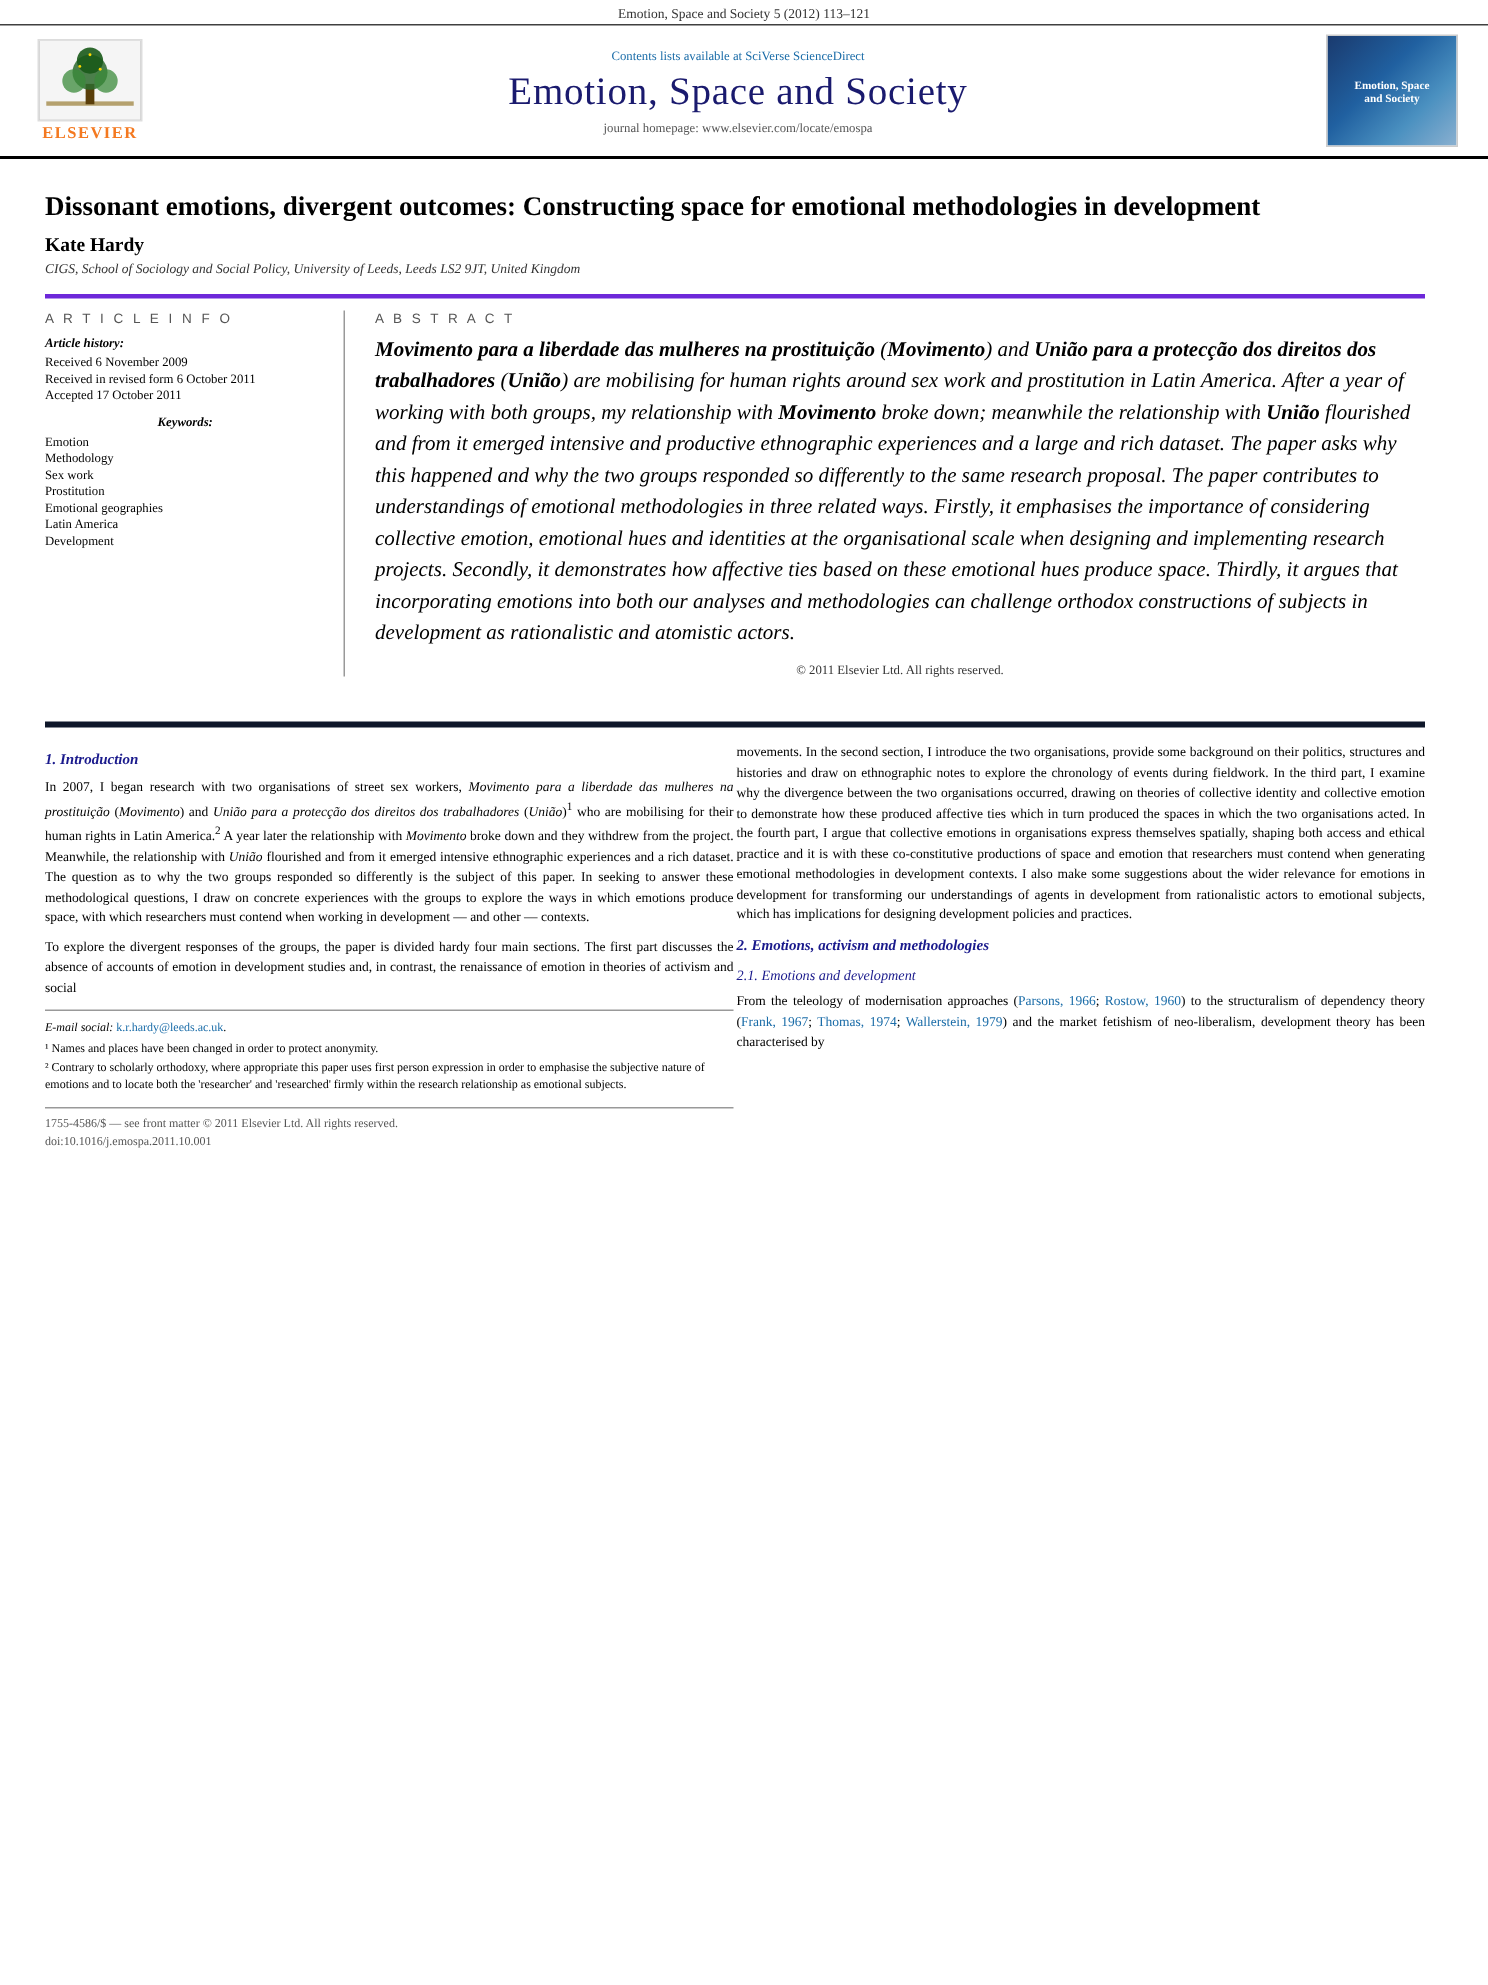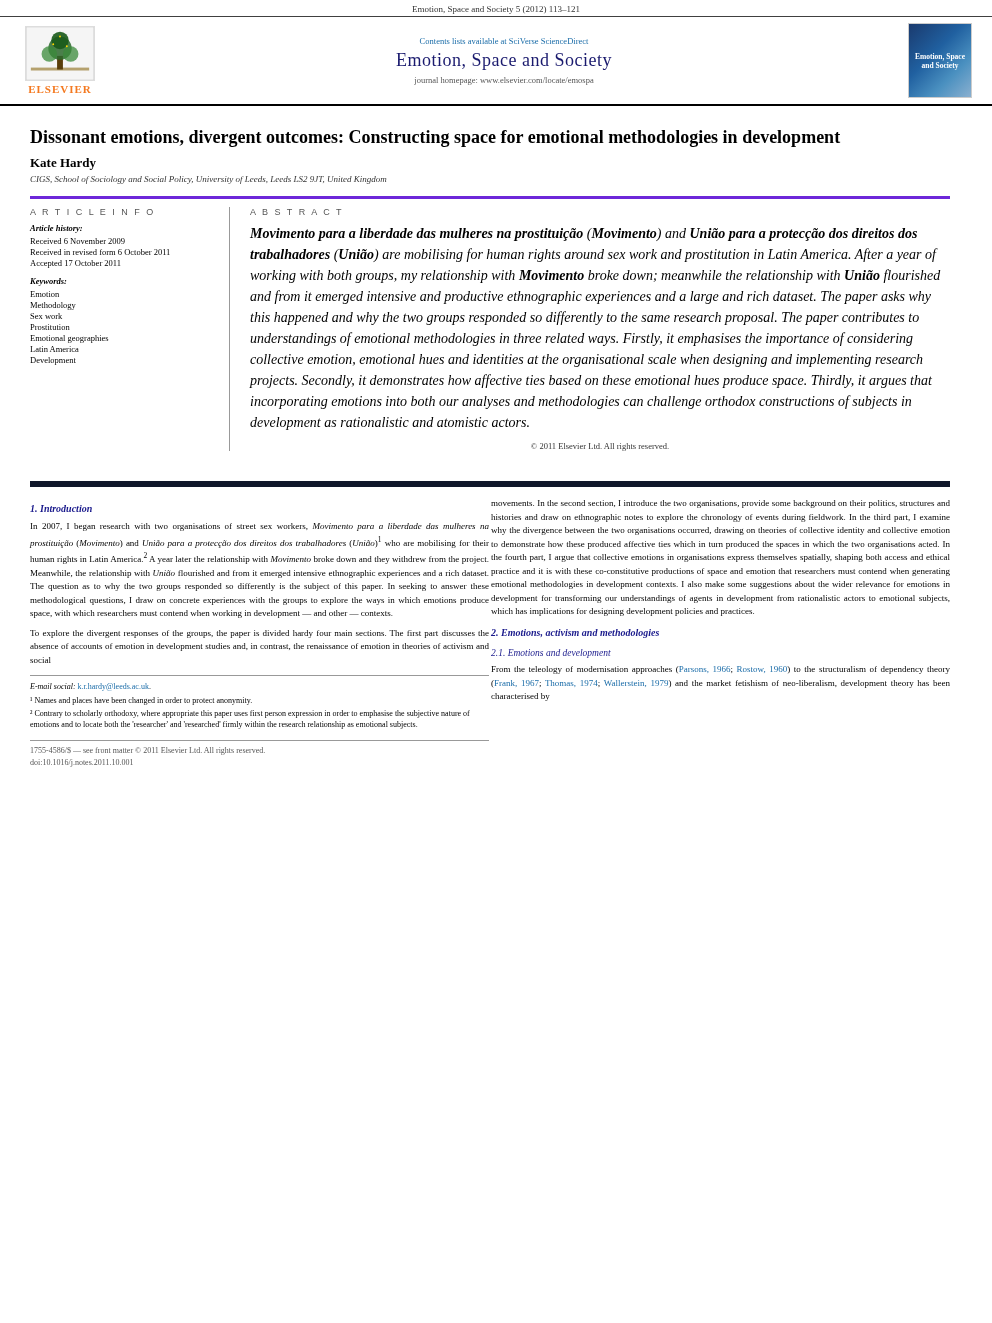--- a/index.html
+++ b/index.html
@@ -34,21 +34,21 @@
       text-align: center;
       padding: 0 10px;
     }
     .journal-header-center .sciverse-line {
       font-size: 8.5px;
       color: #555;
       margin-bottom: 4px;
     }
     .journal-header-center .sciverse-line span { color: #1a6ca8; }
     .journal-header-center .journal-title {
-      font-size: 18px;
+      font-size: 26px;
       font-weight: normal;
       color: #1a1a6e;
       letter-spacing: 0.5px;
       font-family: 'Times New Roman', Times, serif;
     }
     .journal-header-center .homepage-line {
       font-size: 8.5px;
       color: #555;
       margin-top: 4px;
     }
@@ -76,21 +76,21 @@
     .elsevier-text {
       font-size: 11px;
       font-weight: bold;
       color: #f47920;
       letter-spacing: 1px;
       margin-top: 2px;
     }
 
     
     .journal-cover {
-      width: 64px;
+      width: 88px;
       height: 75px;
       border: 1px solid #ccc;
       display: flex;
       flex-direction: column;
       align-items: center;
       justify-content: center;
       background: linear-gradient(135deg, #1a3a6e 0%, #2060a0 40%, #4a90c0 70%, #8ab0d0 100%);
       color: #fff;
       font-size: 7px;
       text-align: center;
@@ -166,20 +166,21 @@
       font-size: 8.5px;
       margin-bottom: 1px;
     }
 
     .keywords-label {
       font-size: 8.5px;
       font-style: italic;
       font-weight: bold;
       margin-top: 8px;
       margin-bottom: 3px;
+      text-align: center;
     }
     .keyword-item {
       font-size: 8.5px;
       margin-bottom: 1px;
     }
 
     
     .abstract-text {
       font-size: 14px;
       font-style: italic;
@@ -192,21 +193,21 @@
       font-size: 8.5px;
       text-align: center;
       margin-top: 8px;
       color: #333;
     }
 
     
     .body-two-col {
       display: flex;
       gap: 2px;
-      border-top: 6px solid #0f172a;
+      border-top: 4px solid #0f172a;
       padding-top: 10px;
       margin-top: 30px;
     }
     .body-col {
       flex: 1;
       font-size: 9px;
       line-height: 1.5;
       color: #000;
     }
 
@@ -360,21 +361,21 @@
         <div class="footnote-item">
           <em>E-mail social:</em> <span style="color:#1a6ca8;">k.r.hardy@leeds.ac.uk</span>.
         </div>
         <div class="footnote-item">¹ Names and places have been changed in order to protect anonymity.</div>
         <div class="footnote-item">² Contrary to scholarly orthodoxy, where appropriate this paper uses first person expression in order to emphasise the subjective nature of emotions and to locate both the 'researcher' and 'researched' firmly within the research relationship as emotional subjects.</div>
       </div>
 
       <div class="bottom-bar">
         <div>1755-4586/$ — see front matter © 2011 Elsevier Ltd. All rights reserved.</div>
       </div>
-      <div style="font-size:8px;color:#555;">doi:10.1016/j.notes.2011.10.001</div>
+      <div style="font-size:8px;color:#555;">doi:10.1016/j.emospa.2011.10.001</div>
     </div>
 
     <div class="body-col">
       <p>
         movements. In the second section, I introduce the two organisations, provide some background on their politics, structures and histories and draw on ethnographic notes to explore the chronology of events during fieldwork. In the third part, I examine why the divergence between the two organisations occurred, drawing on theories of collective identity and collective emotion to demonstrate how these produced affective ties which in turn produced the spaces in which the two organisations acted. In the fourth part, I argue that collective emotions in organisations express themselves spatially, shaping both access and ethical practice and it is with these co-constitutive productions of space and emotion that researchers must contend when generating emotional methodologies in development contexts. I also make some suggestions about the wider relevance for emotions in development for transforming our understandings of agents in development from rationalistic actors to emotional subjects, which has implications for designing development policies and practices.
       </p>
 
       <div class="section-heading">2.  Emotions, activism and methodologies</div>
       <div class="subsection-heading">2.1.  Emotions and development</div>
 

